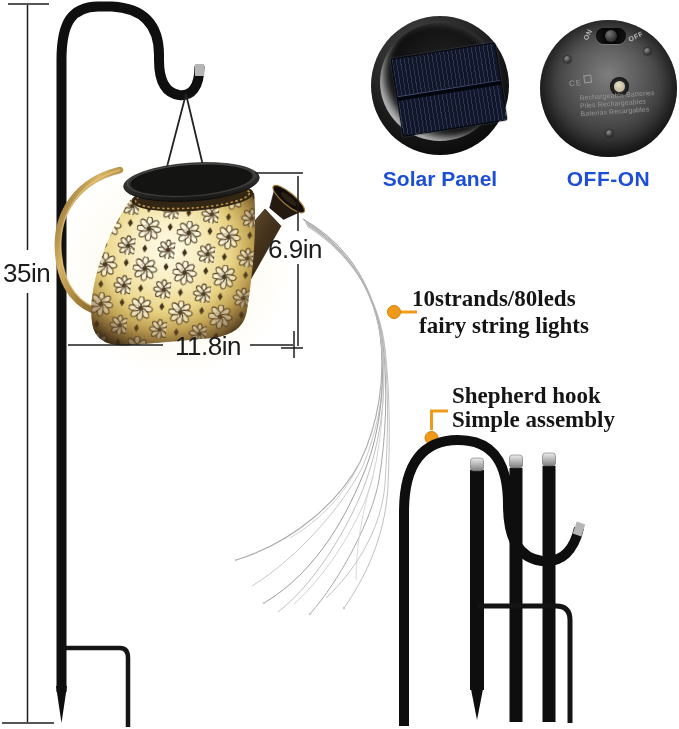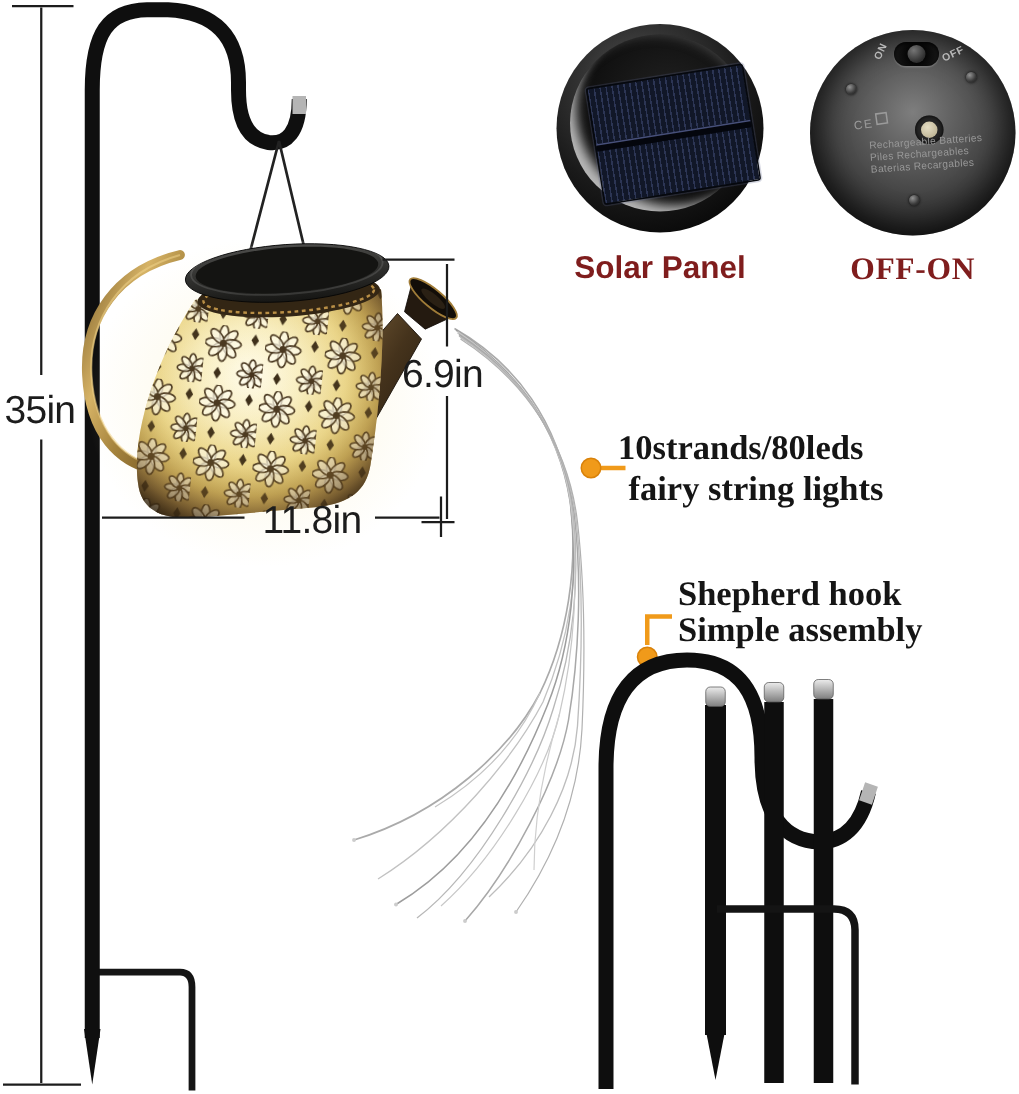--- a/index.html
+++ b/index.html
@@ -35,23 +35,23 @@
   .screw1{left:24px;top:36px;} .screw2{left:104px;top:28px;} .screw3{left:66px;top:110px;}
   .hub{position:absolute;left:70px;top:57px;width:19px;height:19px;border-radius:50%;
     background:#262626;box-shadow:inset 0 0 3px #000;}
   .hub-core{position:absolute;left:4px;top:4px;width:11px;height:11px;border-radius:50%;
     background:radial-gradient(circle at 40% 35%, #e5deC4, #b3a887);}
   .ce-mark{position:absolute;left:29px;top:56px;font-size:8px;color:#9b9b9b;transform:rotate(-8deg);letter-spacing:1px;}
   .ce-box{display:inline-block;width:6px;height:6px;border:1px solid #9b9b9b;margin-left:2px;vertical-align:1px;}
   .bat-text{position:absolute;left:40px;top:71px;width:92px;transform:rotate(-4deg);
     font-size:6.8px;line-height:8.2px;color:#989898;letter-spacing:.2px;white-space:nowrap;}
 
-  .caption{position:absolute;font-weight:700;font-size:21px;color:#7f1d1d;text-align:center;}
+  .caption{position:absolute;font-weight:700;font-size:21px;color:#1d4ed8;text-align:center;}
   .caption-solar{left:368px;top:167px;width:144px;}
-  .caption-switch{left:540px;top:167px;width:137px;letter-spacing:.5px;font-family:Liberation Serif, serif;}
+  .caption-switch{left:540px;top:167px;width:137px;letter-spacing:.5px;}
 
   
   .dim-text{font-family:"Liberation Sans",sans-serif;font-size:26px;fill:#1c1c1c;letter-spacing:-.5px;}
   .serif-text{font-family:"Liberation Serif",serif;font-weight:700;font-size:23px;fill:#151515;}
 </style>
 </head>
 <body>
 
 <div class="stage">
 

